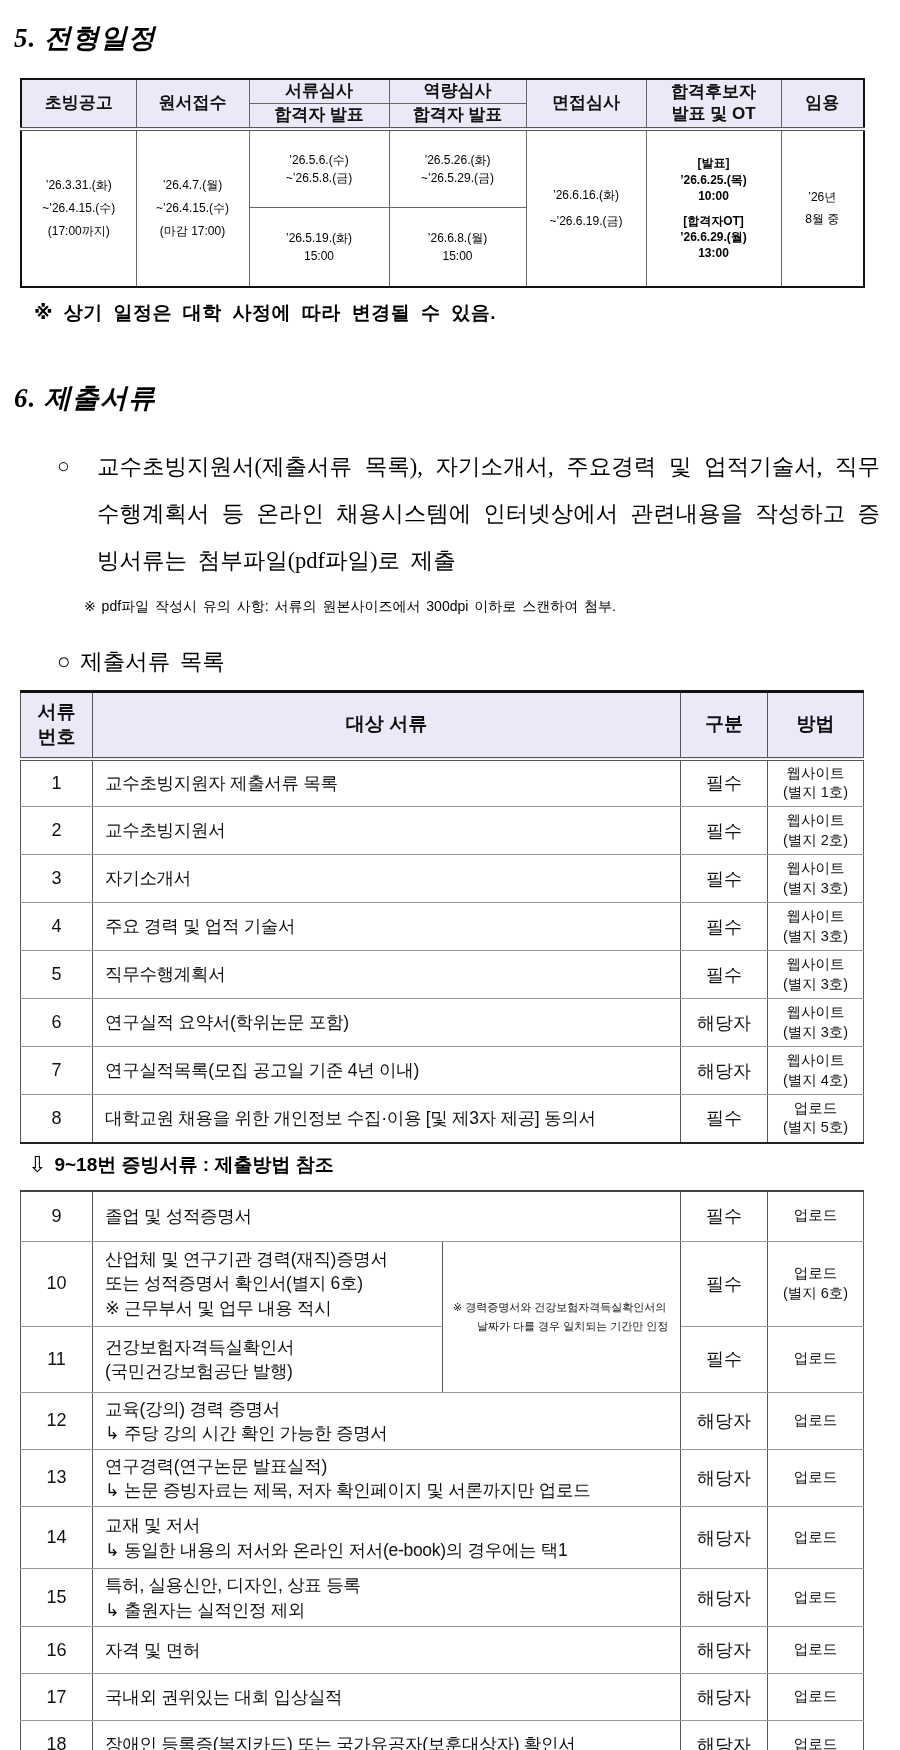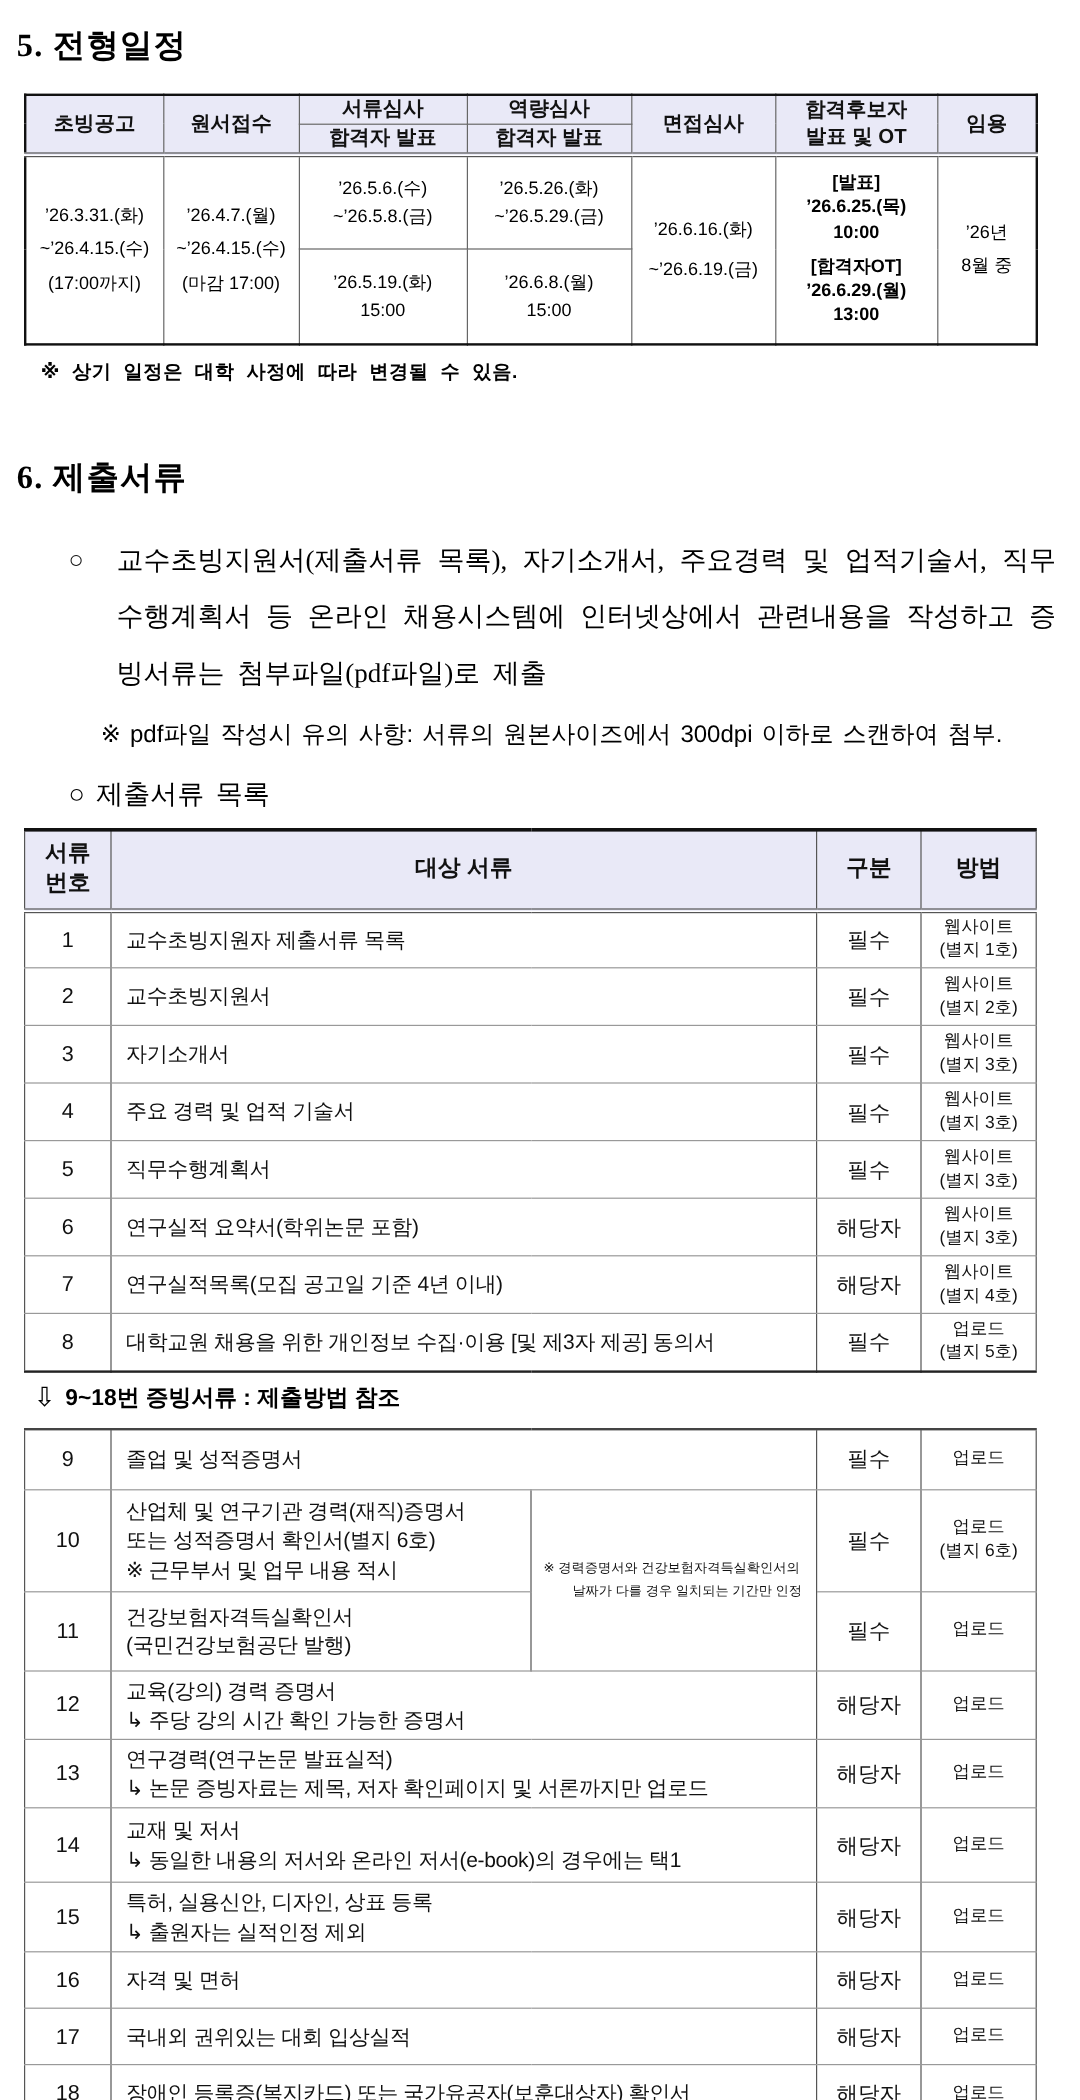--- a/index.html
+++ b/index.html
@@ -3,43 +3,43 @@
 <meta charset="utf-8">
 <style>
   html,body{margin:0;padding:0;background:#fff;}
   .page{position:relative;width:900px;height:1750px;background:#fff;overflow:hidden;
         font-family:"Liberation Sans","DejaVu Sans",sans-serif;color:#111;}
   .abs{position:absolute;}
   .pre{white-space:pre-line;}
 
   
   .sec-title{font-family:"Liberation Serif","DejaVu Serif",serif;font-weight:700;
-             font-size:27px;letter-spacing:1px;color:#000;margin:0;}
+             font-size:27px;letter-spacing:1px;color:#000;margin:0;font-style:italic;}
 
   
   table{border-collapse:collapse;table-layout:fixed;}
   .sched{width:843px;border:2.5px solid #111;}
   .sched th,.sched td{border:1px solid #666;text-align:center;vertical-align:middle;padding:0;}
   .sched thead th{background:#e9e9f7;font-size:17px;font-weight:700;line-height:1.35;}
   .sched thead tr{height:24px;}
   .sched tbody tr{height:79px;}
   .sched tbody tr:first-child td{border-top:4px double #555;}
-  .sched tbody td{font-size:15px;line-height:1.55;color:#000;}
+  .sched tbody td{font-size:12px;line-height:1.55;color:#000;}
   .sched td.sp{line-height:1.9;}
   .sched td.sp2{line-height:2.2;}
   .sched .blk{line-height:1.35;font-weight:bold;}
   .sched .blk+.blk{margin-top:9px;}
 
-  .tnote{font-size:16px;font-weight:700;letter-spacing:.5px;word-spacing:5px;color:#000;margin:0;}
+  .tnote{font-size:19px;font-weight:700;letter-spacing:.5px;word-spacing:5px;color:#000;margin:0;}
 
   
   .bullet-para{display:flex;width:823px;font-family:"Liberation Serif","DejaVu Serif",serif;}
   .obullet{width:40px;flex:0 0 40px;font-size:21px;line-height:47px;}
   .intro-text{flex:1;font-size:22.5px;line-height:47px;text-align:justify;word-spacing:5px;color:#000;margin:0;}
-  .pdf-note{font-size:20px;font-weight:500;word-spacing:2px;color:#000;margin:0;}
+  .pdf-note{font-size:14px;font-weight:500;word-spacing:2px;color:#000;margin:0;}
   .list-heading{font-family:"Liberation Serif","DejaVu Serif",serif;font-size:22.5px;
                 word-spacing:4px;color:#000;margin:0;}
 
   
   .docs{width:843px;}
   .docs th,.docs td{border-left:1px solid #555;border-right:1px solid #555;
                     border-top:1px solid #999;border-bottom:1px solid #999;
                     vertical-align:middle;padding:0;}
   .docs thead th{background:#e9e9f7;font-size:19px;font-weight:700;line-height:1.3;text-align:center;}
   .docs1{border:1.5px solid #222;border-top:3px solid #111;border-bottom:2.5px solid #222;}

